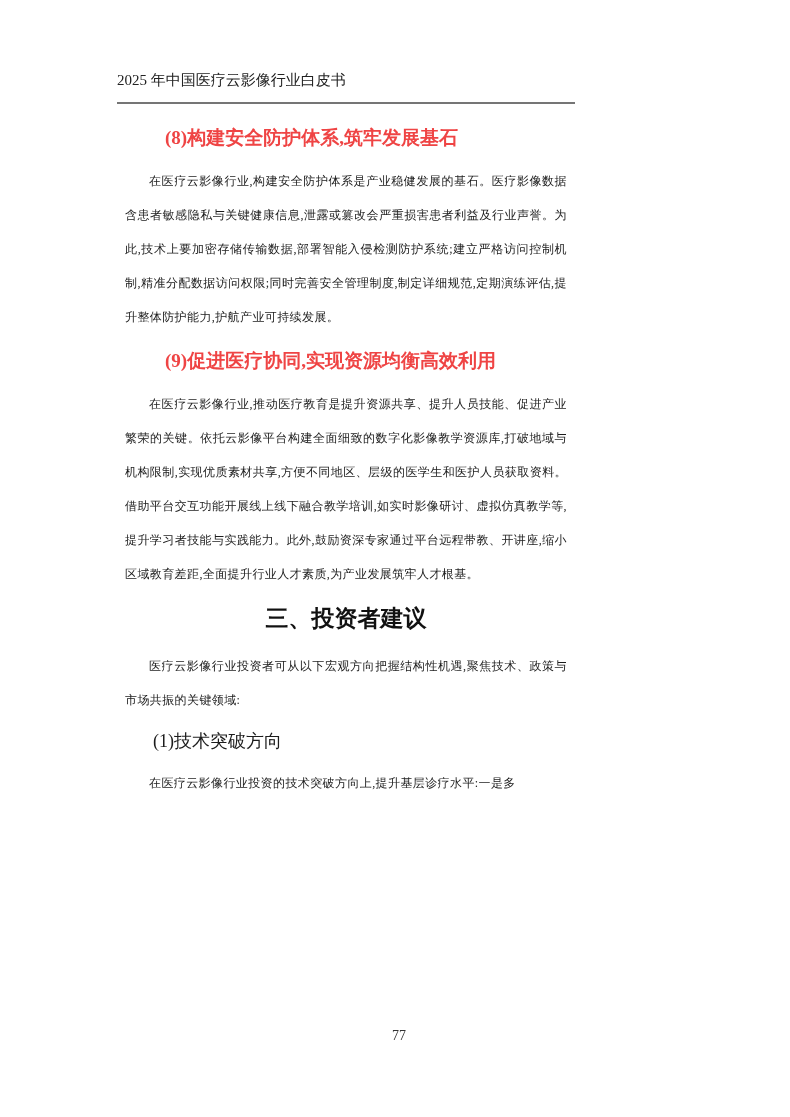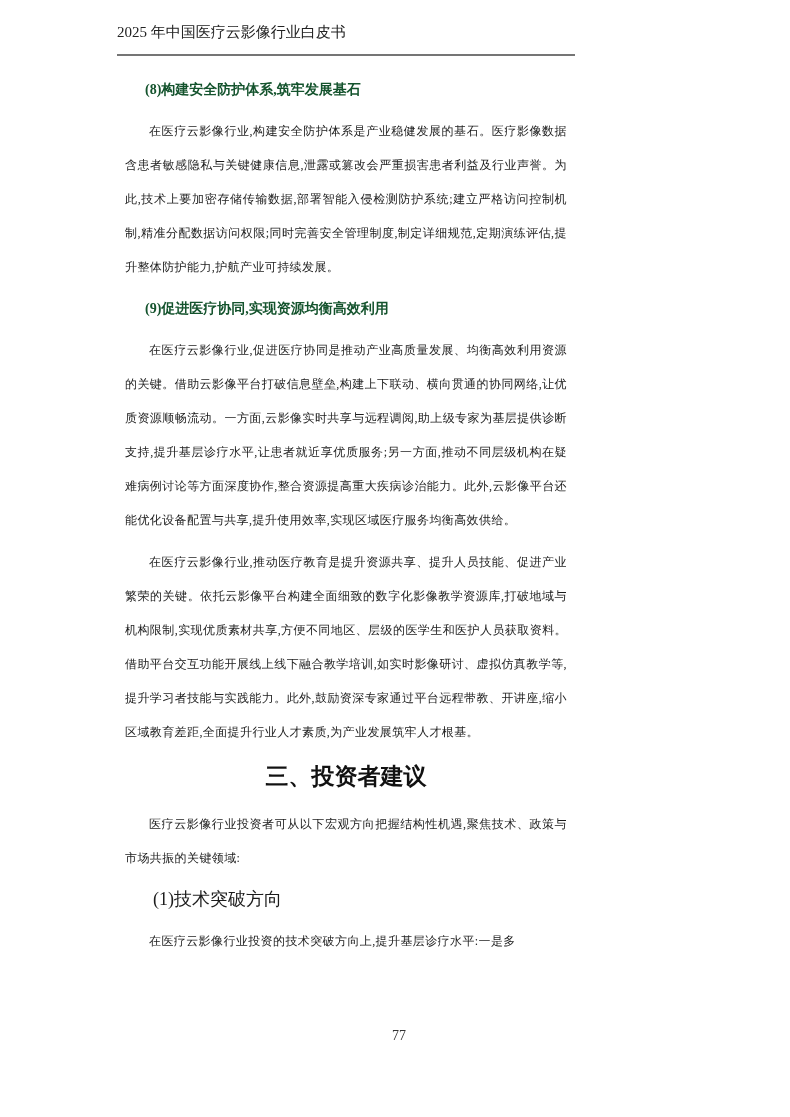--- a/index.html
+++ b/index.html
@@ -1,44 +1,44 @@
 <!DOCTYPE html>
 <html><head>
 <meta charset="utf-8">
 <style>
   html, body { margin: 0; padding: 0; background: #ffffff; }
   .page {
     width: 692px;
     height: 1117px;
     background: #ffffff;
     box-sizing: border-box;
-    padding: 22px 117px 0 117px;
+    padding: 70px 117px 0 117px;
     position: relative;
     font-family: "Liberation Serif", "DejaVu Serif", serif;
     color: #1c1c1c;
     overflow: hidden;
   }
   .header-title {
     font-size: 15px;
     line-height: 20px;
     color: #222222;
   }
   .header-rule {
     border: none;
     border-top: 2px solid #757575;
     margin: 12px 0 0 0;
   }
   .doc-main { margin-top: 17px; }
   .sub-heading {
-    font-size: 14px;
+    font-size: 19px;
     line-height: 33px;
     font-weight: bold;
     text-indent: 2em;
-    margin: 0;
-    color: #14532d;
+    margin: 10px;
+    color: #ef4444;
   }
   .plain-heading {
     font-size: 18px;
     line-height: 33px;
     font-weight: normal;
     text-indent: 2em;
     margin: 0;
   }
   .body-para {
     font-size: 12px;
@@ -79,21 +79,20 @@
   </header>
 
   <main class="doc-main">
 
     <h3 class="sub-heading">(8)构建安全防护体系,筑牢发展基石</h3>
 
     <p class="body-para">在医疗云影像行业,构建安全防护体系是产业稳健发展的基石。医疗影像数据含患者敏感隐私与关键健康信息,泄露或篡改会严重损害患者利益及行业声誉。为此,技术上要加密存储传输数据,部署智能入侵检测防护系统;建立严格访问控制机制,精准分配数据访问权限;同时完善安全管理制度,制定详细规范,定期演练评估,提升整体防护能力,护航产业可持续发展。</p>
 
     <h3 class="sub-heading">(9)促进医疗协同,实现资源均衡高效利用</h3>
 
-    <p class="body-para">在医疗云影像行业,促进医疗协同是推动产业高质量发展、均衡高效利用资源的关键。借助云影像平台打破信息壁垒,构建上下联动、横向贯通的协同网络,让优质资源顺畅流动。一方面,云影像实时共享与远程调阅,助上级专家为基层提供诊断支持,提升基层诊疗水平,让患者就近享优质服务;另一方面,推动不同层级机构在疑难病例讨论等方面深度协作,整合资源提高重大疾病诊治能力。此外,云影像平台还能优化设备配置与共享,提升使用效率,实现区域医疗服务均衡高效供给。</p>
 
 
     <p class="body-para">在医疗云影像行业,推动医疗教育是提升资源共享、提升人员技能、促进产业繁荣的关键。依托云影像平台构建全面细致的数字化影像教学资源库,打破地域与机构限制,实现优质素材共享,方便不同地区、层级的医学生和医护人员获取资料。借助平台交互功能开展线上线下融合教学培训,如实时影像研讨、虚拟仿真教学等,提升学习者技能与实践能力。此外,鼓励资深专家通过平台远程带教、开讲座,缩小区域教育差距,全面提升行业人才素质,为产业发展筑牢人才根基。</p>
 
     <h2 class="section-heading">三、投资者建议</h2>
 
     <p class="body-para">医疗云影像行业投资者可从以下宏观方向把握结构性机遇,聚焦技术、政策与市场共振的关键领域:</p>
 
     <h4 class="plain-heading">(1)技术突破方向</h4>
 

